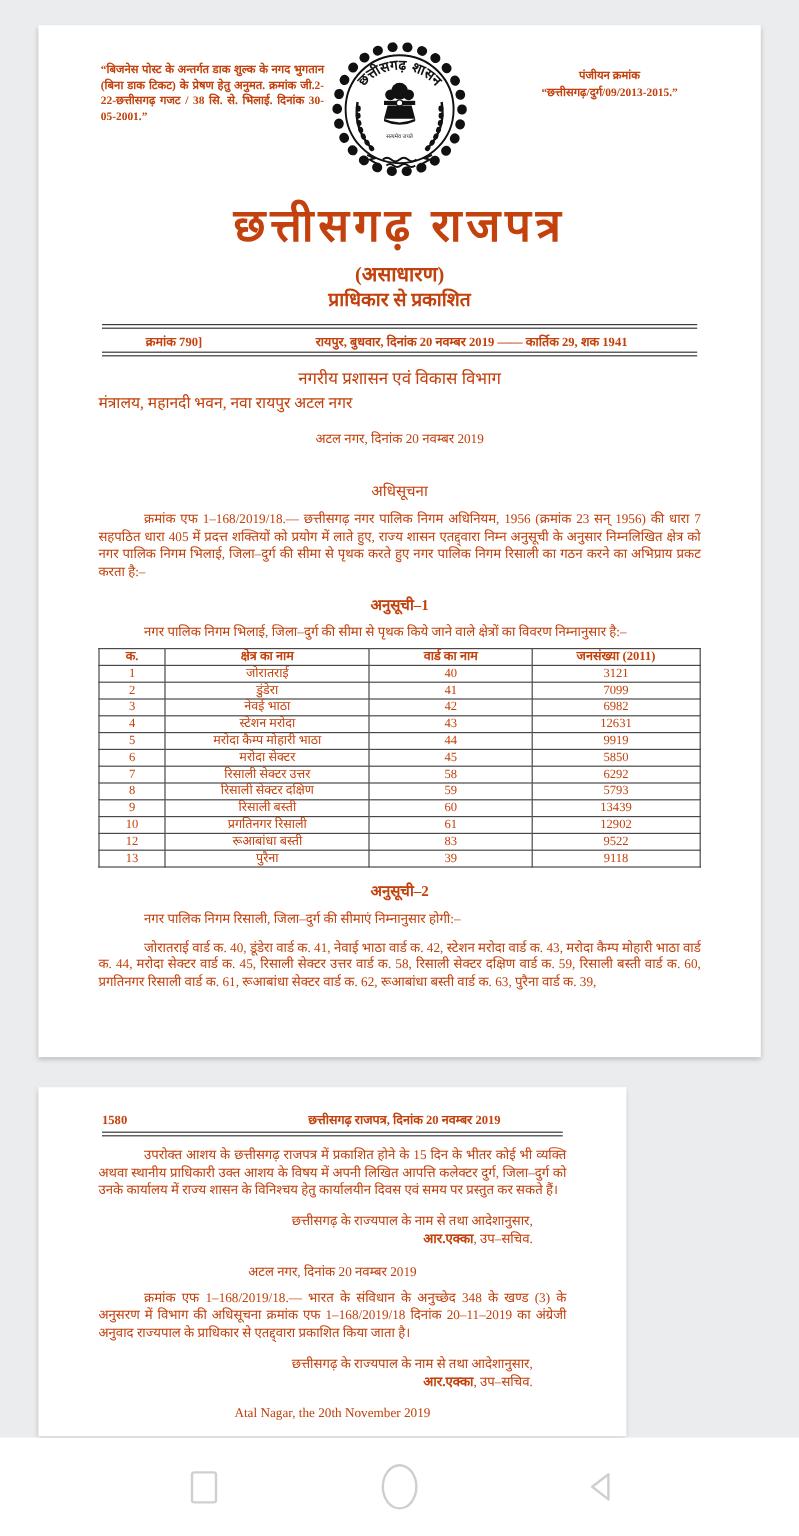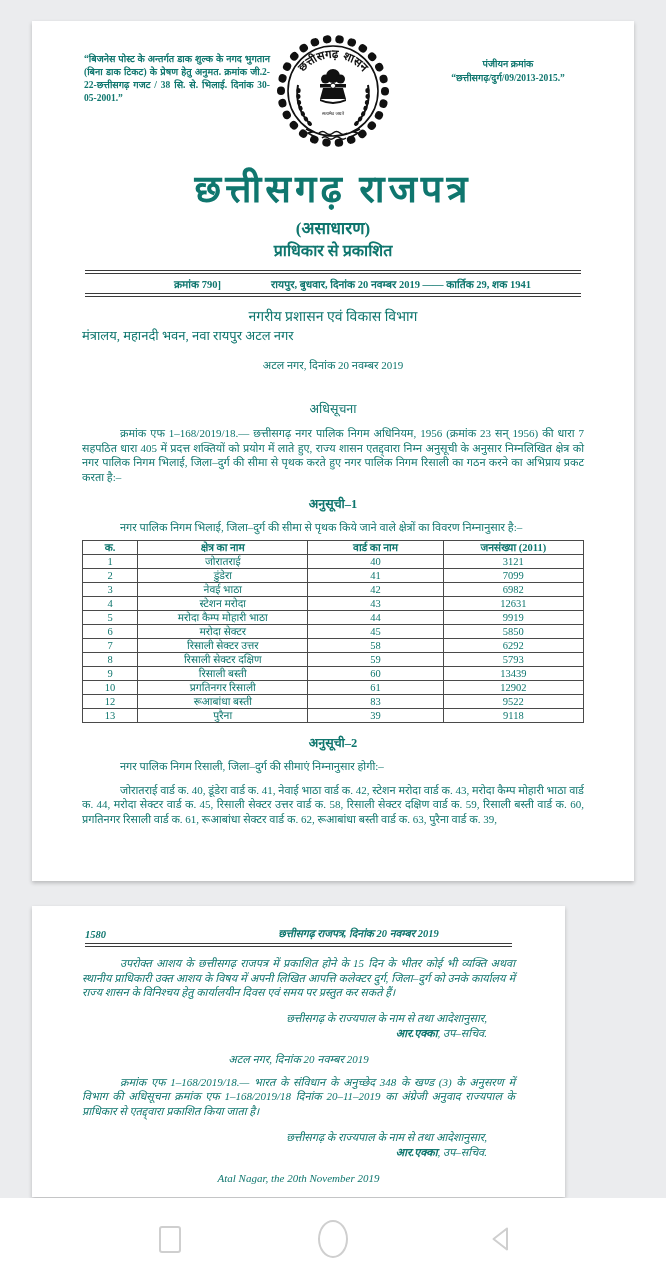--- a/index.html
+++ b/index.html
@@ -1,33 +1,33 @@
 <!DOCTYPE html>
 <html><head>
 <meta charset="utf-8">
 <style>
   html,body{margin:0;padding:0;}
   body{background:#e9eaec;font-family:"Liberation Serif","DejaVu Serif",serif;}
   .screen{position:relative;width:666px;height:1280px;background:#ebecee;overflow:hidden;margin:0 auto;}
-  .page{position:absolute;background:#ffffff;color:#0f766e;box-shadow:0 2px 4px rgba(0,0,0,0.22);}
+  .page{position:absolute;background:#ffffff;color:#c2410c;box-shadow:0 2px 4px rgba(0,0,0,0.22);}
   .page1{left:32px;top:21px;width:602px;height:860px;}
-  .page2{left:32px;top:906px;width:533px;height:291px;font-style:italic;}
+  .page2{left:32px;top:906px;width:490px;height:291px;}
   .inner{padding:0 50px;}
   
   .hdr{position:relative;height:142px;}
   .note-left{position:absolute;left:52px;top:32px;width:186px;font-size:9.5px;font-weight:bold;line-height:13px;text-align:justify;}
   .emblem{position:absolute;left:50%;top:8px;transform:translateX(-50%);}
   .reg-right{position:absolute;right:36px;top:36px;width:180px;text-align:center;font-size:9.5px;font-weight:bold;line-height:14px;}
   .gz-title{text-align:center;font-size:38px;font-weight:bold;letter-spacing:4px;margin-top:4px;line-height:44px;}
   .gz-sub{text-align:center;font-size:17px;font-weight:bold;margin-top:8px;line-height:20px;}
   .gz-pub{text-align:center;font-size:16px;font-weight:bold;margin-top:2px;line-height:20px;}
   .rule{height:2px;border-top:1px solid #3a3a3a;border-bottom:1px solid #3a3a3a;margin:0 3px;}
   .rule.first{margin-top:9px;}
   .issue-row{display:flex;align-items:center;font-size:10.5px;font-weight:bold;padding:3px 3px 2px 3px;}
-  .issue-no{width:120px;text-align:right;margin-left:16px;}
+  .issue-no{width:120px;text-align:center;}
   .issue-date{flex:1;text-align:center;}
   .dept{text-align:center;font-size:14px;margin-top:11px;line-height:18px;}
   .ministry{font-size:13px;margin-top:1px;line-height:17px;}
   .place-date{text-align:center;font-size:11px;margin-top:13px;}
   .notif-head{text-align:center;font-size:12.5px;margin-top:28px;}
   .para{font-size:11px;line-height:14.6px;text-align:justify;text-indent:38px;margin-top:9px;}
   .sched-head{text-align:center;font-size:12.5px;margin-top:11px;font-weight:bold;}
   .sched-intro{font-size:11px;line-height:14.6px;text-indent:38px;margin-top:8px;}
   table.gz{width:100%;border-collapse:collapse;margin-top:5px;font-size:10.5px;}
   table.gz th,table.gz td{border:1px solid #4a4a4a;text-align:center;padding:0 2px;height:13px;line-height:13px;font-weight:normal;}

